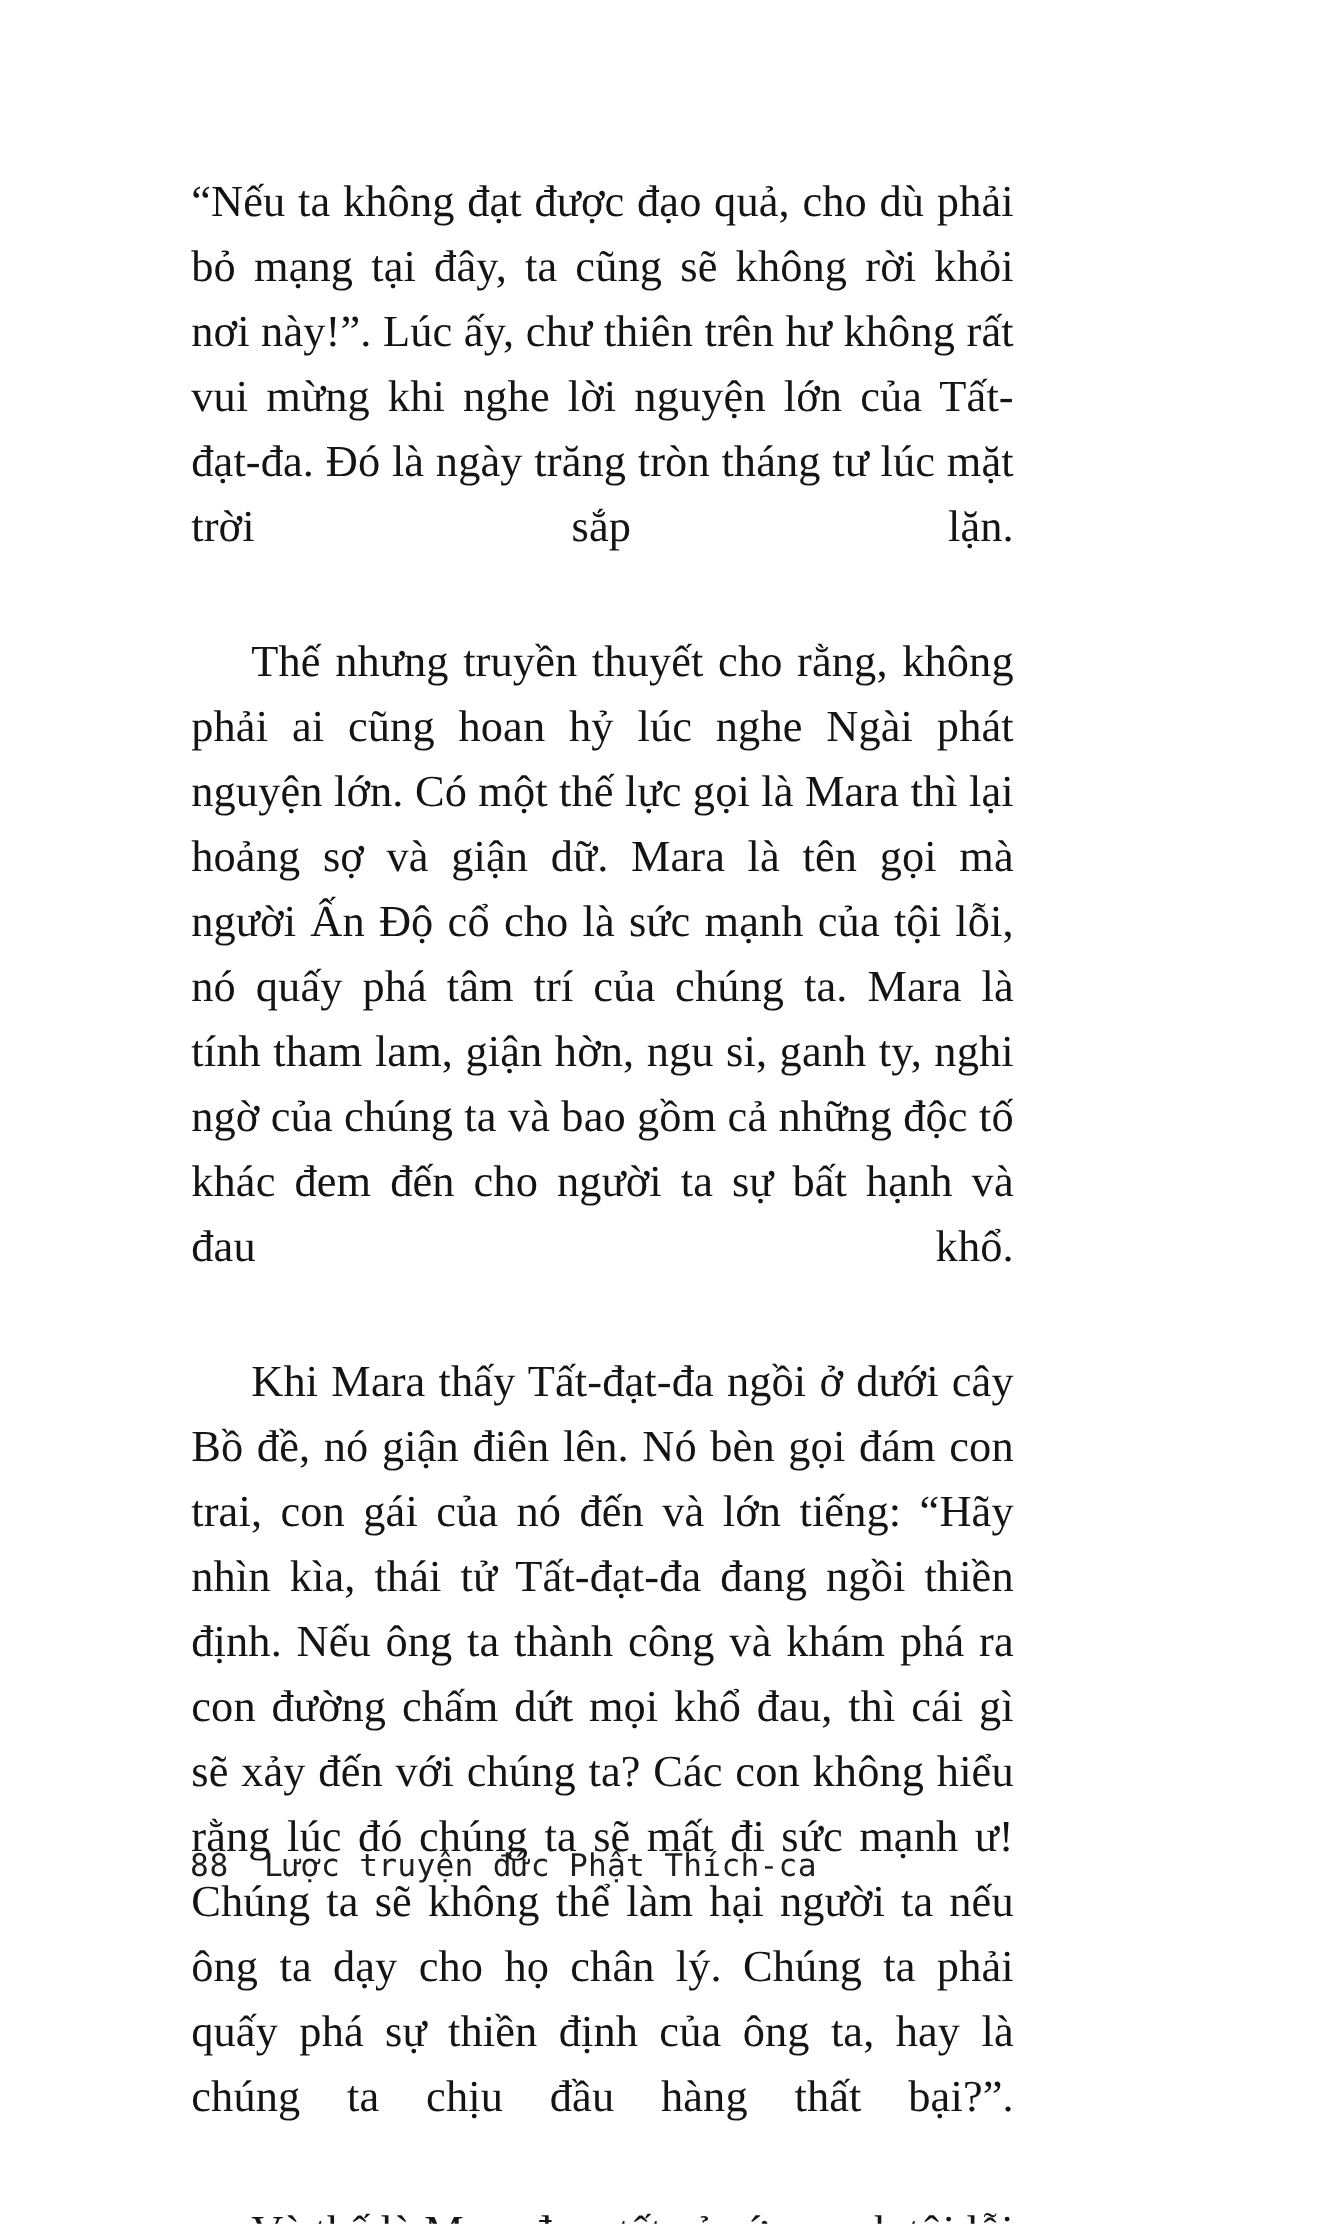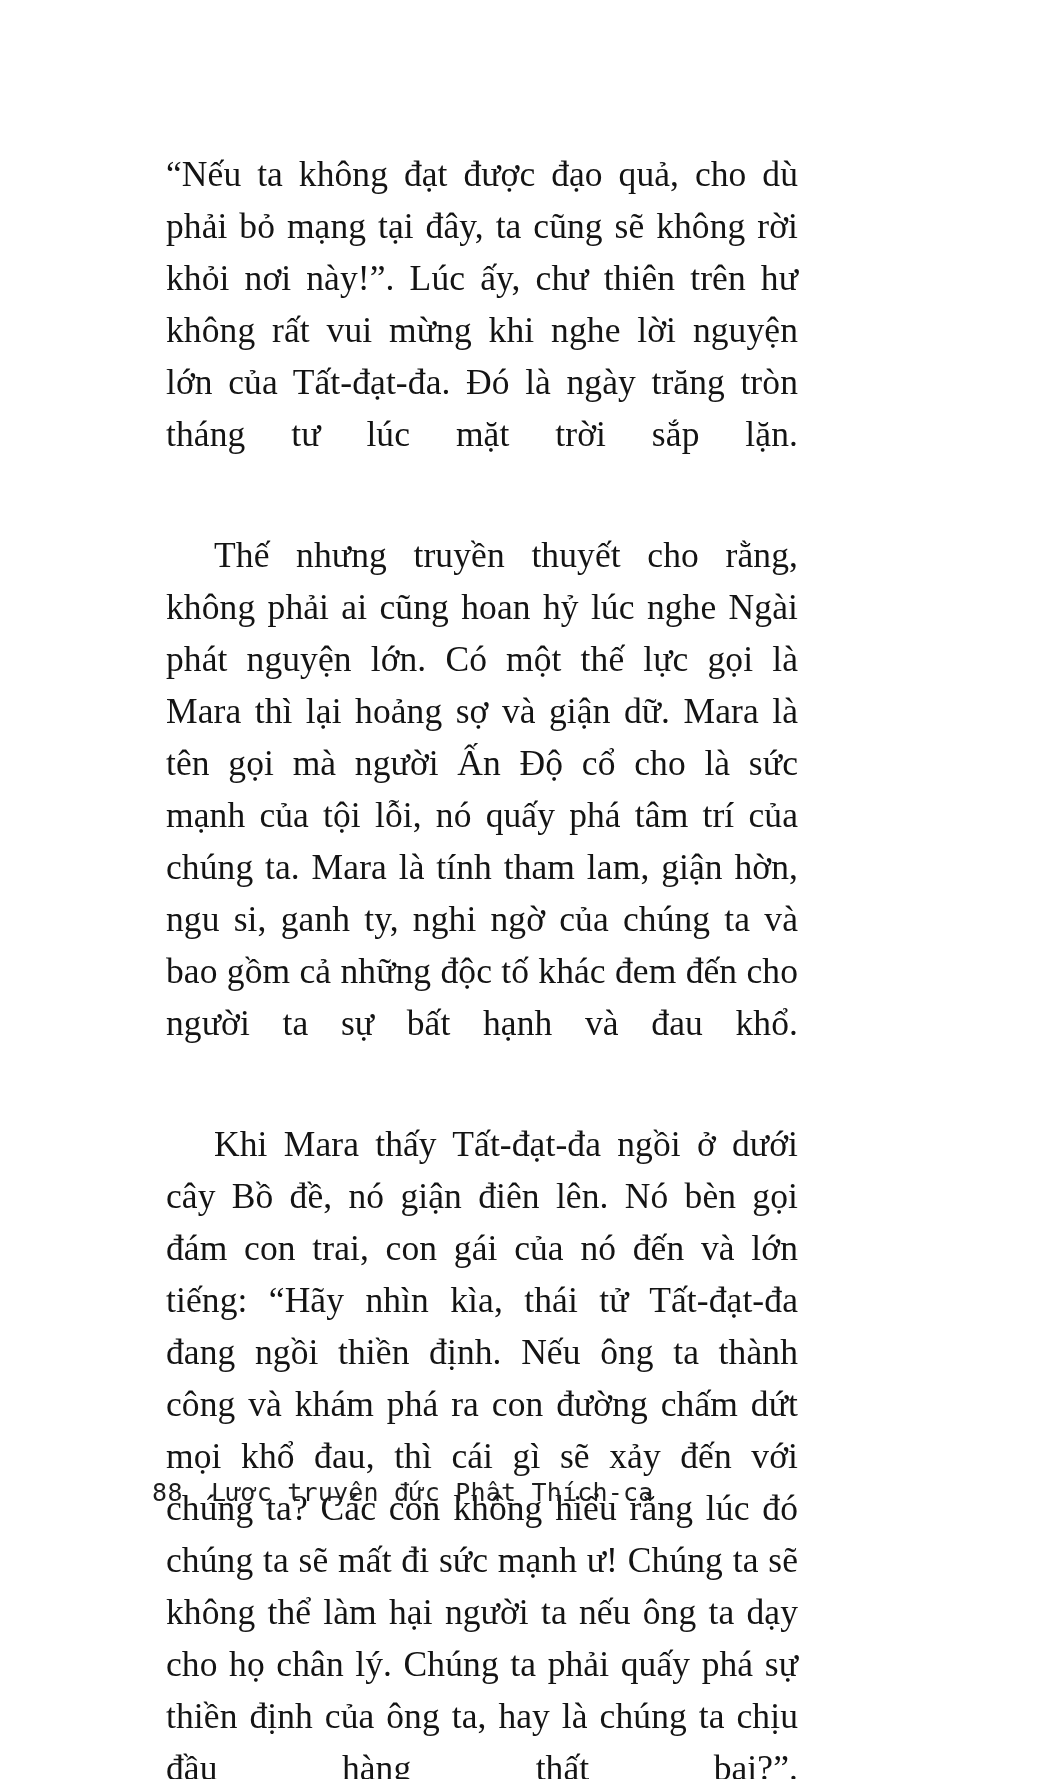--- a/index.html
+++ b/index.html
@@ -26,21 +26,21 @@
   }
 
   .text-block {
     position: absolute;
     left: 149px;
     top: 131px;
     width: 666px;
   }
 
   .para {
-    margin: 17px;
+    margin: 4px;
     font-size: 35.5px;
     line-height: 52px;
     text-align: justify;
     text-justify: inter-word;
     letter-spacing: 0.1px;
     color: #141414;
   }
 
   .para.indent {
     text-indent: 48px;

